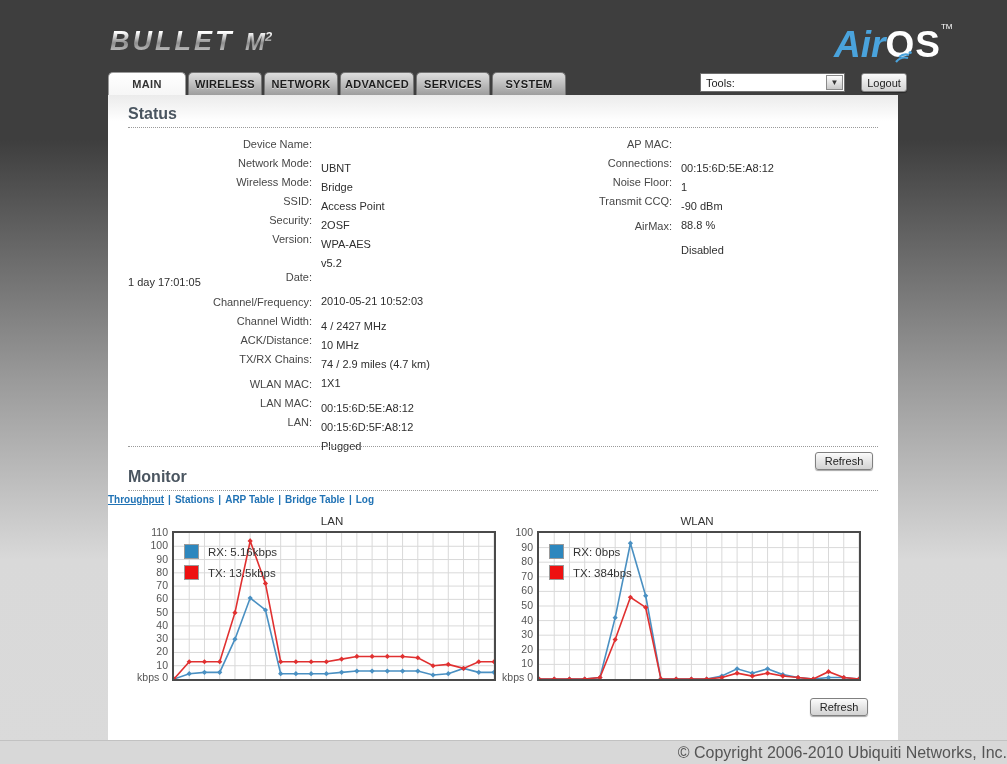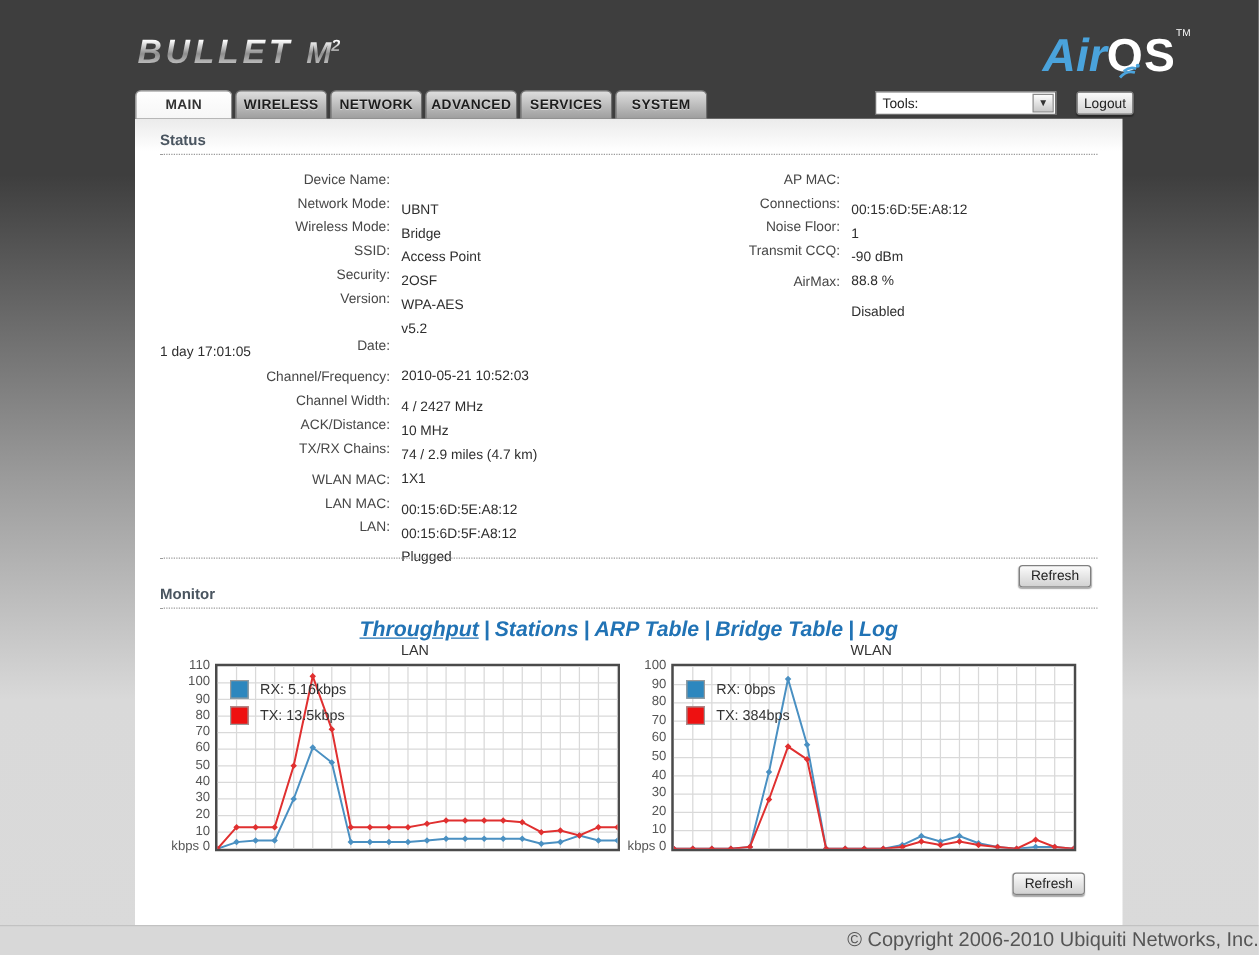--- a/index.html
+++ b/index.html
@@ -42,37 +42,37 @@
   .tab { height:23px; margin-right:2px; border-radius:5px 5px 0 0; border:1px solid #757575; border-bottom:none;
     display:flex; align-items:center; justify-content:center; font-weight:bold; font-size:11px;
     letter-spacing:0.3px; color:#1d1d1d; background:linear-gradient(180deg,#dedede,#9d9d9d); cursor:pointer;
     width:74px; text-shadow:0 1px 0 rgba(255,255,255,0.5); }
   .tab.active { background:linear-gradient(180deg,#ffffff,#f6f6f6); border-color:#9a9a9a; color:#333;
     width:78px; text-shadow:none; }
 
   
   .card { position:absolute; left:108px; top:95px; width:790px; height:646px;
     background:linear-gradient(180deg,#ebebeb 0px,#ffffff 26px); }
-  .section-title { position:absolute; left:20px; width:750px; font-weight:bold; font-size:12px;
+  .section-title { position:absolute; left:20px; width:750px; font-weight:bold; font-size:16px;
     color:#4a5560; padding-bottom:4px; border-bottom:1px dotted #9a9a9a; }
   .dotted-sep { position:absolute; left:20px; width:750px; border-top:1px dotted #9a9a9a; }
 
   .status-col { position:absolute; }
   .status-group { margin-bottom:6px; }
   .srow { display:flex; height:19px; line-height:19px; }
   .slbl { text-align:right; padding-right:9px; color:#474747; }
   .sval { color:#2e2e2e;margin-top:24px; }
   .col-left .slbl { width:193px; }
   .col-right .slbl { width:143px; }
 
   .refresh1 { position:absolute; left:707px; top:357px; width:58px; height:18px; }
   .refresh2 { position:absolute; left:702px; top:603px; width:58px; height:18px; }
 
-  .monitor-links { position:absolute; left:0; top:399px; width:100%; text-align:center;
-    font-weight:bold; font-size:17px; color:#2173b5;font-style:italic; }
+  .monitor-links { position:absolute; left:0; top:399px; width:100%; text-align:left;
+    font-weight:bold; font-size:10px; color:#2173b5; }
   .mlink { color:#2173b5; cursor:pointer; text-decoration:none; }
   .mlink.active { text-decoration:underline; }
   .msep { color:#2173b5; padding:0 4px; }
 
   
   .chart-block { position:absolute; top:420px; width:366px; }
   .chart-title { margin-left:46px; width:320px; text-align:center; color:#333; font-size:11.5px; height:16px; }
   .chart-body { position:relative; height:150px; }
   .yaxis { position:absolute; left:0; top:0; width:42px; height:150px; }
   .ytick { position:absolute; right:0; width:42px; text-align:right; font-size:10.5px; color:#555; }

